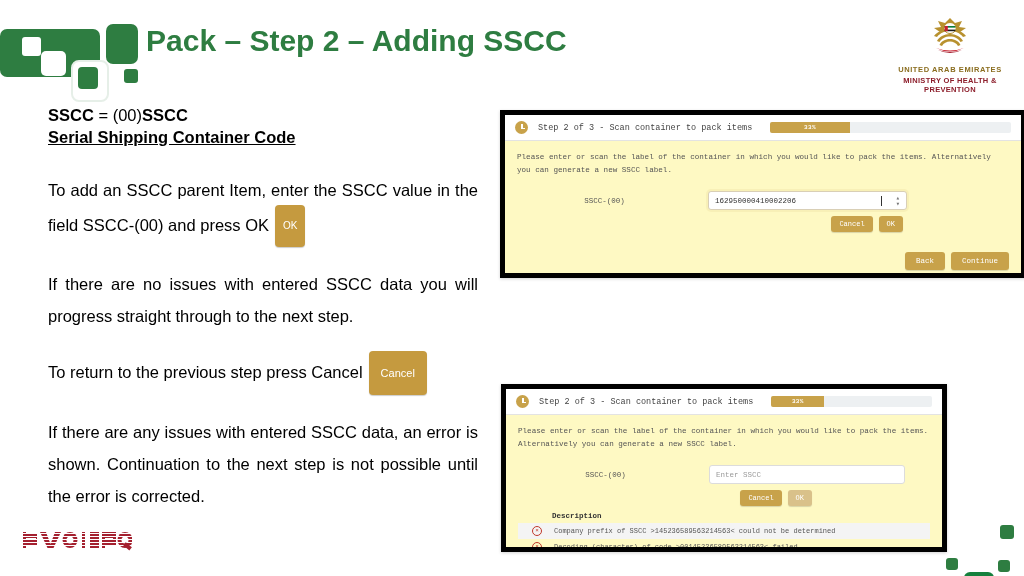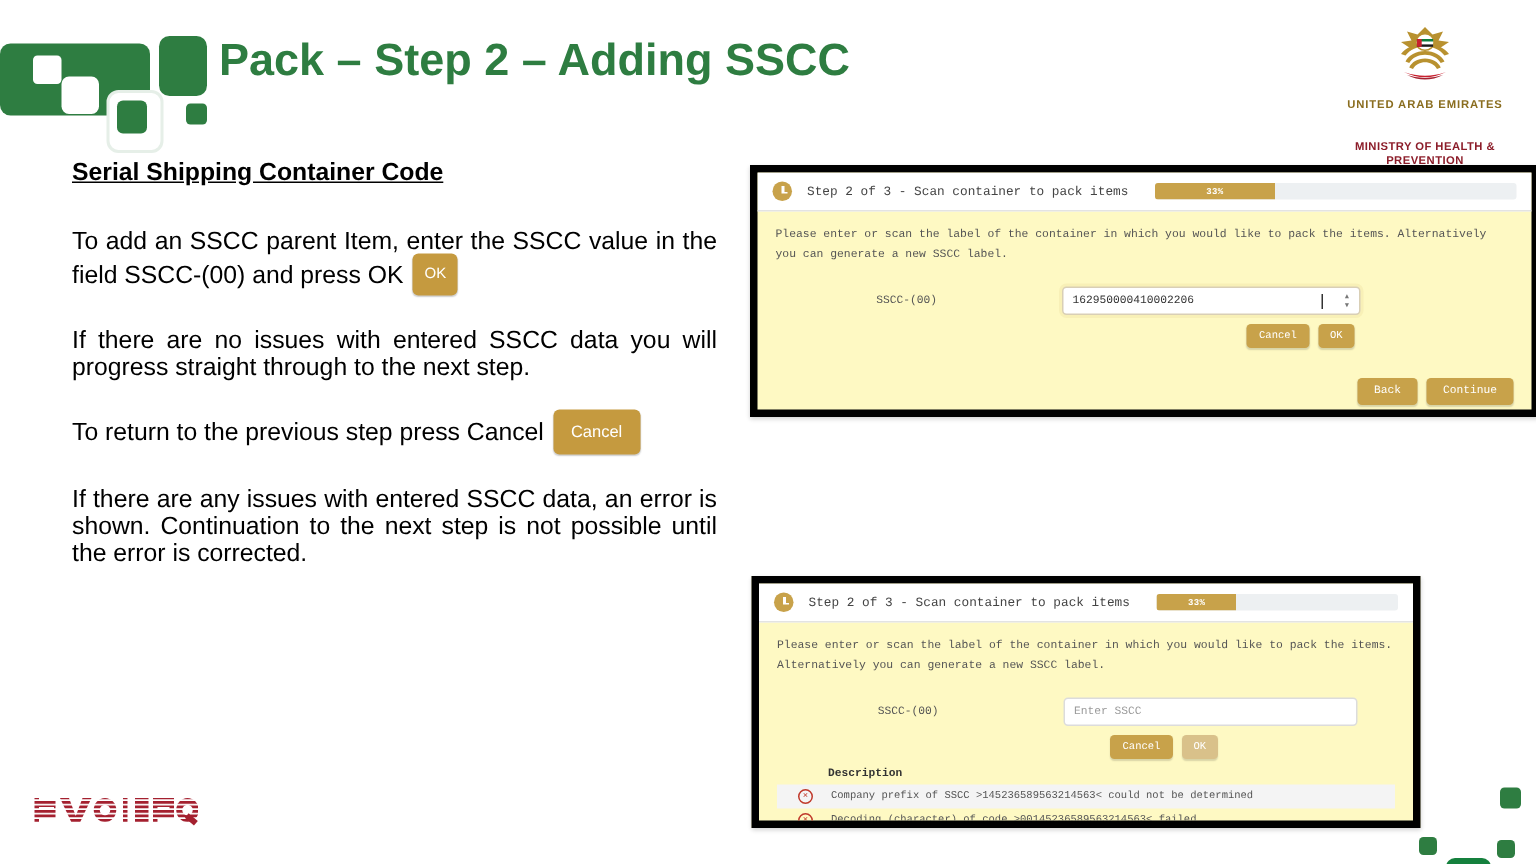--- a/index.html
+++ b/index.html
@@ -30,28 +30,28 @@
 
   .slide-title {
     position: absolute; left: 146px; top: 24px;
     font-size: 30px; font-weight: bold; color: #2e7d41;
     letter-spacing: 0px; white-space: nowrap;
   }
 
   .uae-logo { position: absolute; left: 884px; top: 14px; width: 132px; height: 80px; text-align:center;}
   .uae-emblem { width: 56px; height: 48px; margin: 0 auto; display:block; }
   .uae-l1 { font-size: 7.5px; font-weight: bold; color:#8a6d1f; letter-spacing:.6px; margin-top:3px;}
-  .uae-l2 { font-size: 7.5px; font-weight: bold; color:#8c1d2a; letter-spacing:.3px; margin-top:19px;}
+  .uae-l2 { font-size: 7.5px; font-weight: bold; color:#8c1d2a; letter-spacing:.3px; margin-top:2px;}
 
   
   .body-col { position: absolute; left: 48px; top: 104px; width: 430px; color:#000; }
   .bt { font-size: 16.5px; line-height: 22px; }
   .bt.b { font-weight: bold; }
   .bt.u { font-weight: bold; text-decoration: underline; }
-  .para { margin-top: 20px; font-size: 16.5px; line-height: 18px; text-align: justify; }
+  .para { margin-top: 20px; font-size: 16.5px; line-height: 32px; text-align: justify; }
   .para.first { margin-top: 26px; }
   .inline-btn {
     display: inline-block; vertical-align: middle;
     background: #c59a3f; color:#fff; border-radius: 4px;
     font-size: 10px; padding: 5px 8px; margin-left: 6px;
     position: relative; top: -1px;
     box-shadow: 0 1px 1px rgba(0,0,0,.2);
   }
   .inline-btn.wide { padding: 6px 12px; font-size: 11px; }
 
@@ -173,20 +173,21 @@
       <path d="M22.6 15.6 h10.8 v1.6 h-10.8 z" fill="#1a1a1a"></path>
       <path d="M22.6 12 h3.2 v5.2 h-3.2 z" fill="#c8202e"></path>
       <path d="M14 34 q14 7 28 0 q-14 5 -28 0z" fill="#c8202e"></path>
       <path d="M16 36 q12 6 24 0 q-12 4 -24 0z" fill="#a4202f"></path>
     </svg>
     <div class="uae-l1">UNITED ARAB EMIRATES</div>
     <div class="uae-l2">MINISTRY OF HEALTH &amp; PREVENTION</div>
   </div>
 
   <div class="body-col">
+    <div class="bt"><span class="bt b">SSCC</span><span> = (00)</span><span class="bt b">SSCC</span></div>
     <div class="bt u">Serial Shipping Container Code</div>
 
     <div class="para first"><span>To add an SSCC parent Item, enter the SSCC value in the field SSCC-(00) and press OK</span><span class="inline-btn">OK</span></div>
 
     <div class="para">If there are no issues with entered SSCC data you will progress straight through to the next step.</div>
 
     <div class="para"><span>To return to the previous step press Cancel</span><span class="inline-btn wide">Cancel</span></div>
 
     <div class="para">If there are any issues with entered SSCC data, an error is shown. Continuation to the next step is not possible until the error is corrected.</div>
   </div>

